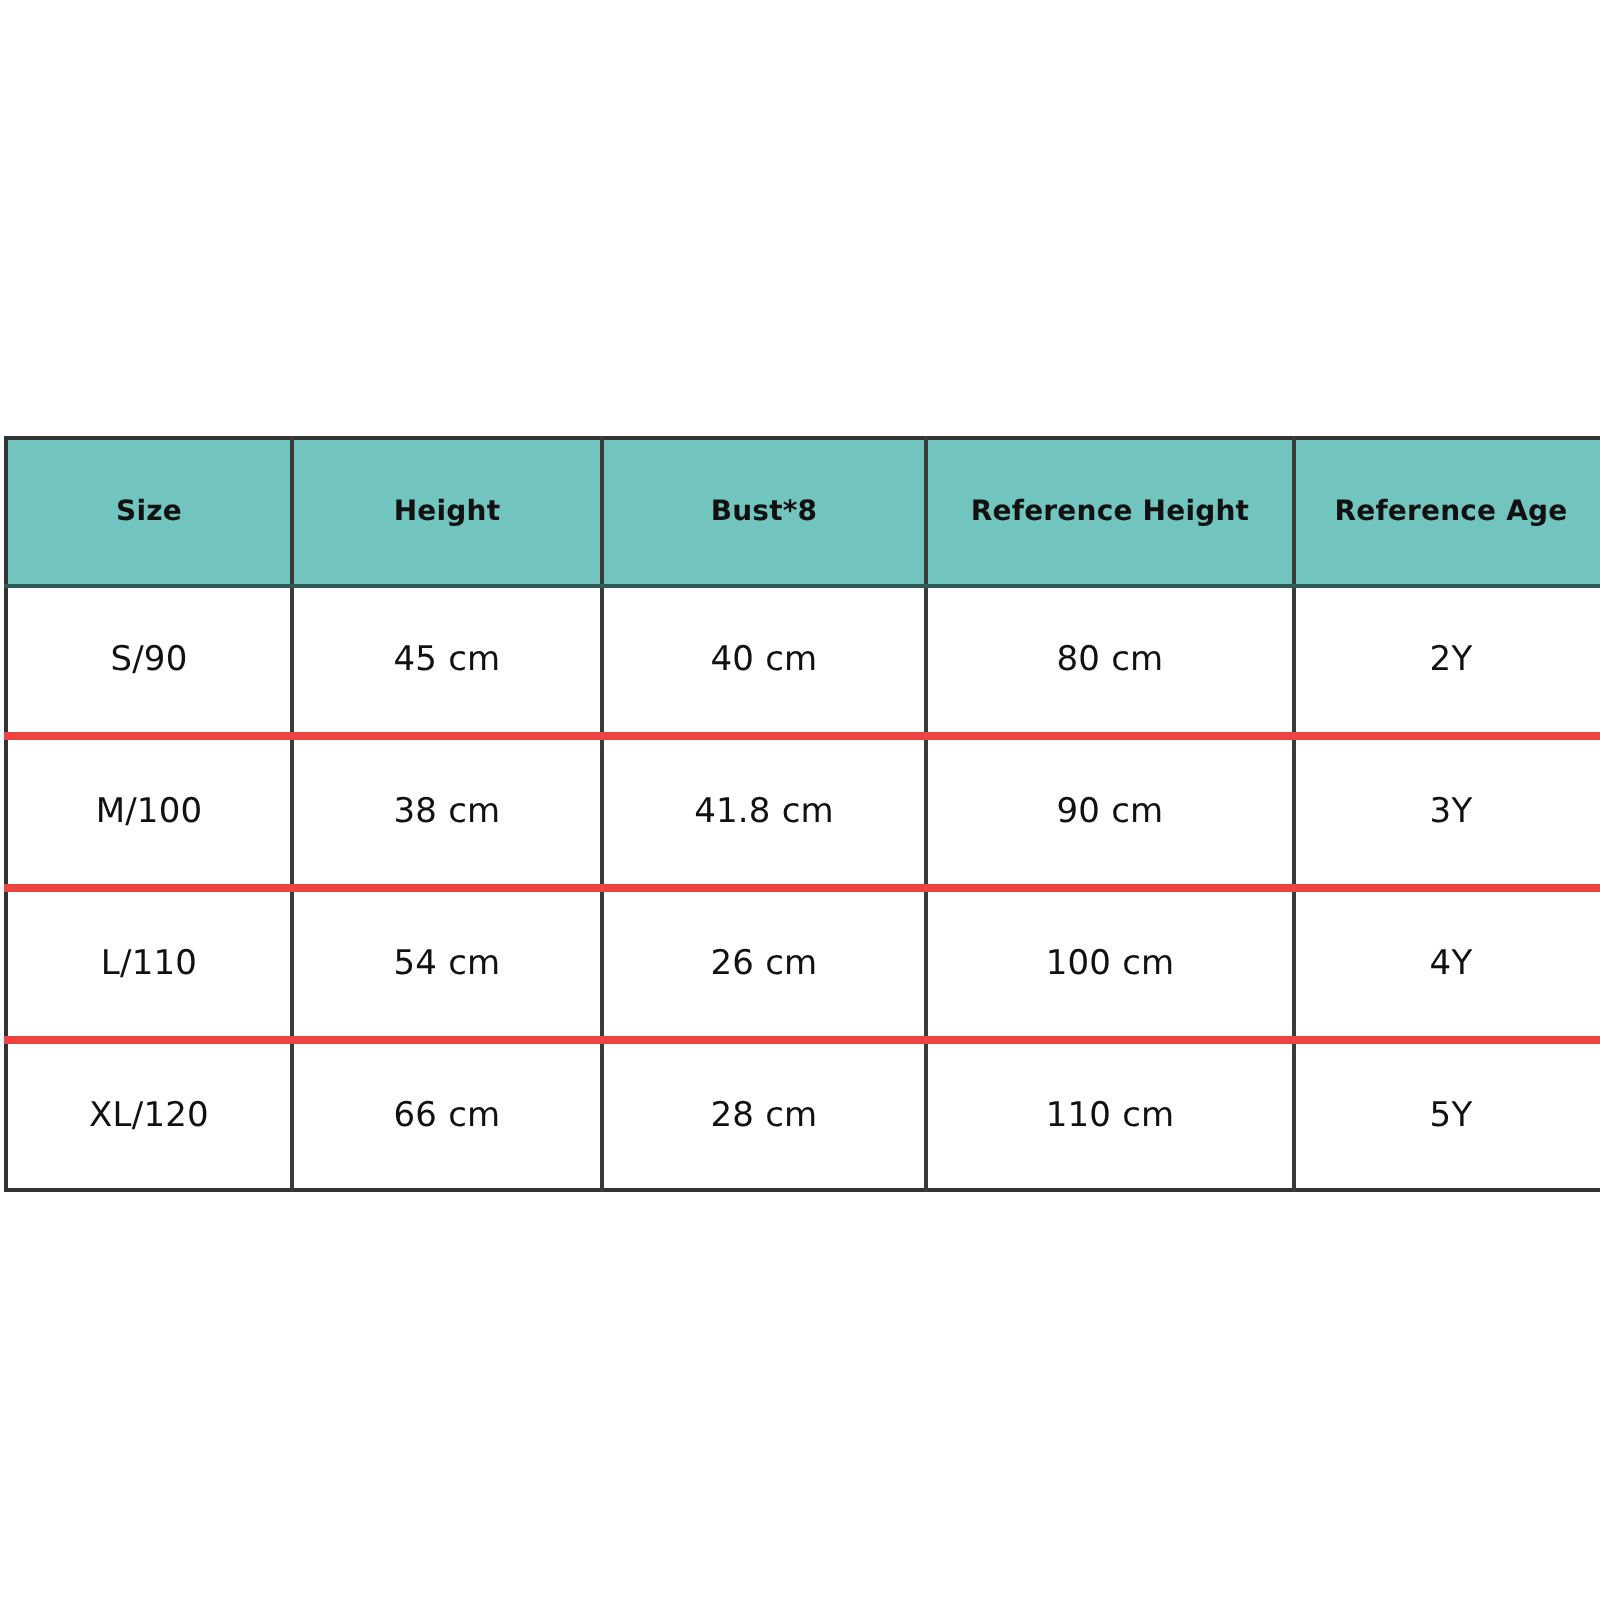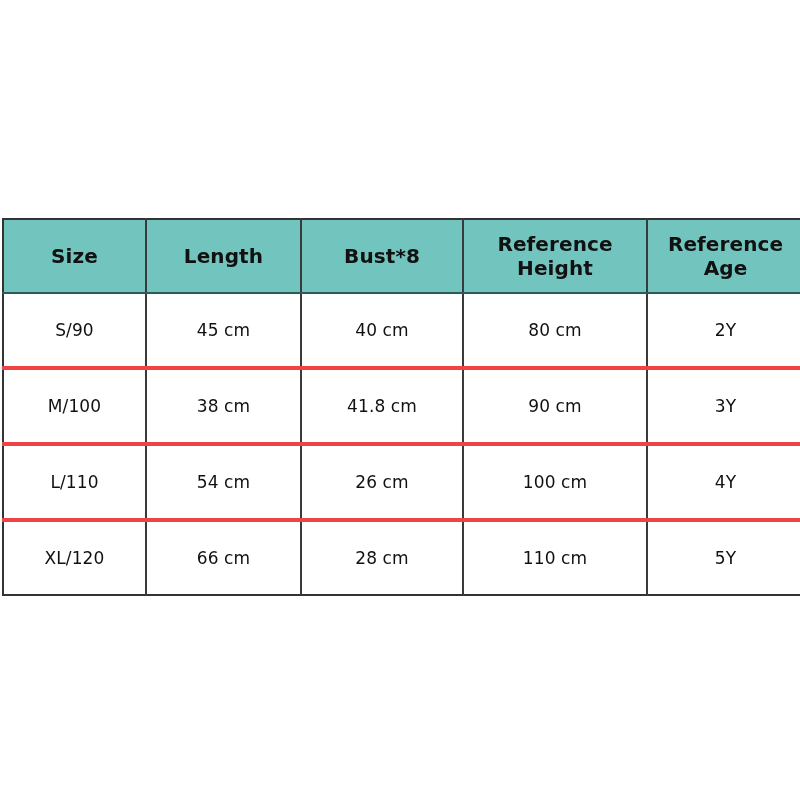--- a/index.html
+++ b/index.html
@@ -39,21 +39,21 @@
     border-bottom: 4px solid #ef4444;
     text-align: center;
     vertical-align: middle;
     color: #111111;
     padding: 0;
   }
 
   #size-chart-table thead th {
     background: #72c4be;
     height: 72px;
-    font-size: 20px;
+    font-size: 14px;
     font-weight: bold;
     letter-spacing: 0.1px;
     border-bottom: 2px solid #2e5b57;
   }
 
   #size-chart-table tbody td {
     background: #ffffff;
     height: 72px;
     font-size: 17px;
     font-weight: normal;
@@ -78,21 +78,21 @@
   <colgroup>
     <col class="c-size">
     <col class="c-length">
     <col class="c-bust">
     <col class="c-height">
     <col class="c-age">
   </colgroup>
   <thead>
     <tr>
       <th>Size</th>
-      <th>Length</th>
+      <th>Height</th>
       <th>Bust*8</th>
       <th>Reference Height</th>
       <th>Reference Age</th>
     </tr>
   </thead>
   <tbody>
     <tr>
       <td>S/90</td>
       <td>45 cm</td>
       <td>40 cm</td>

